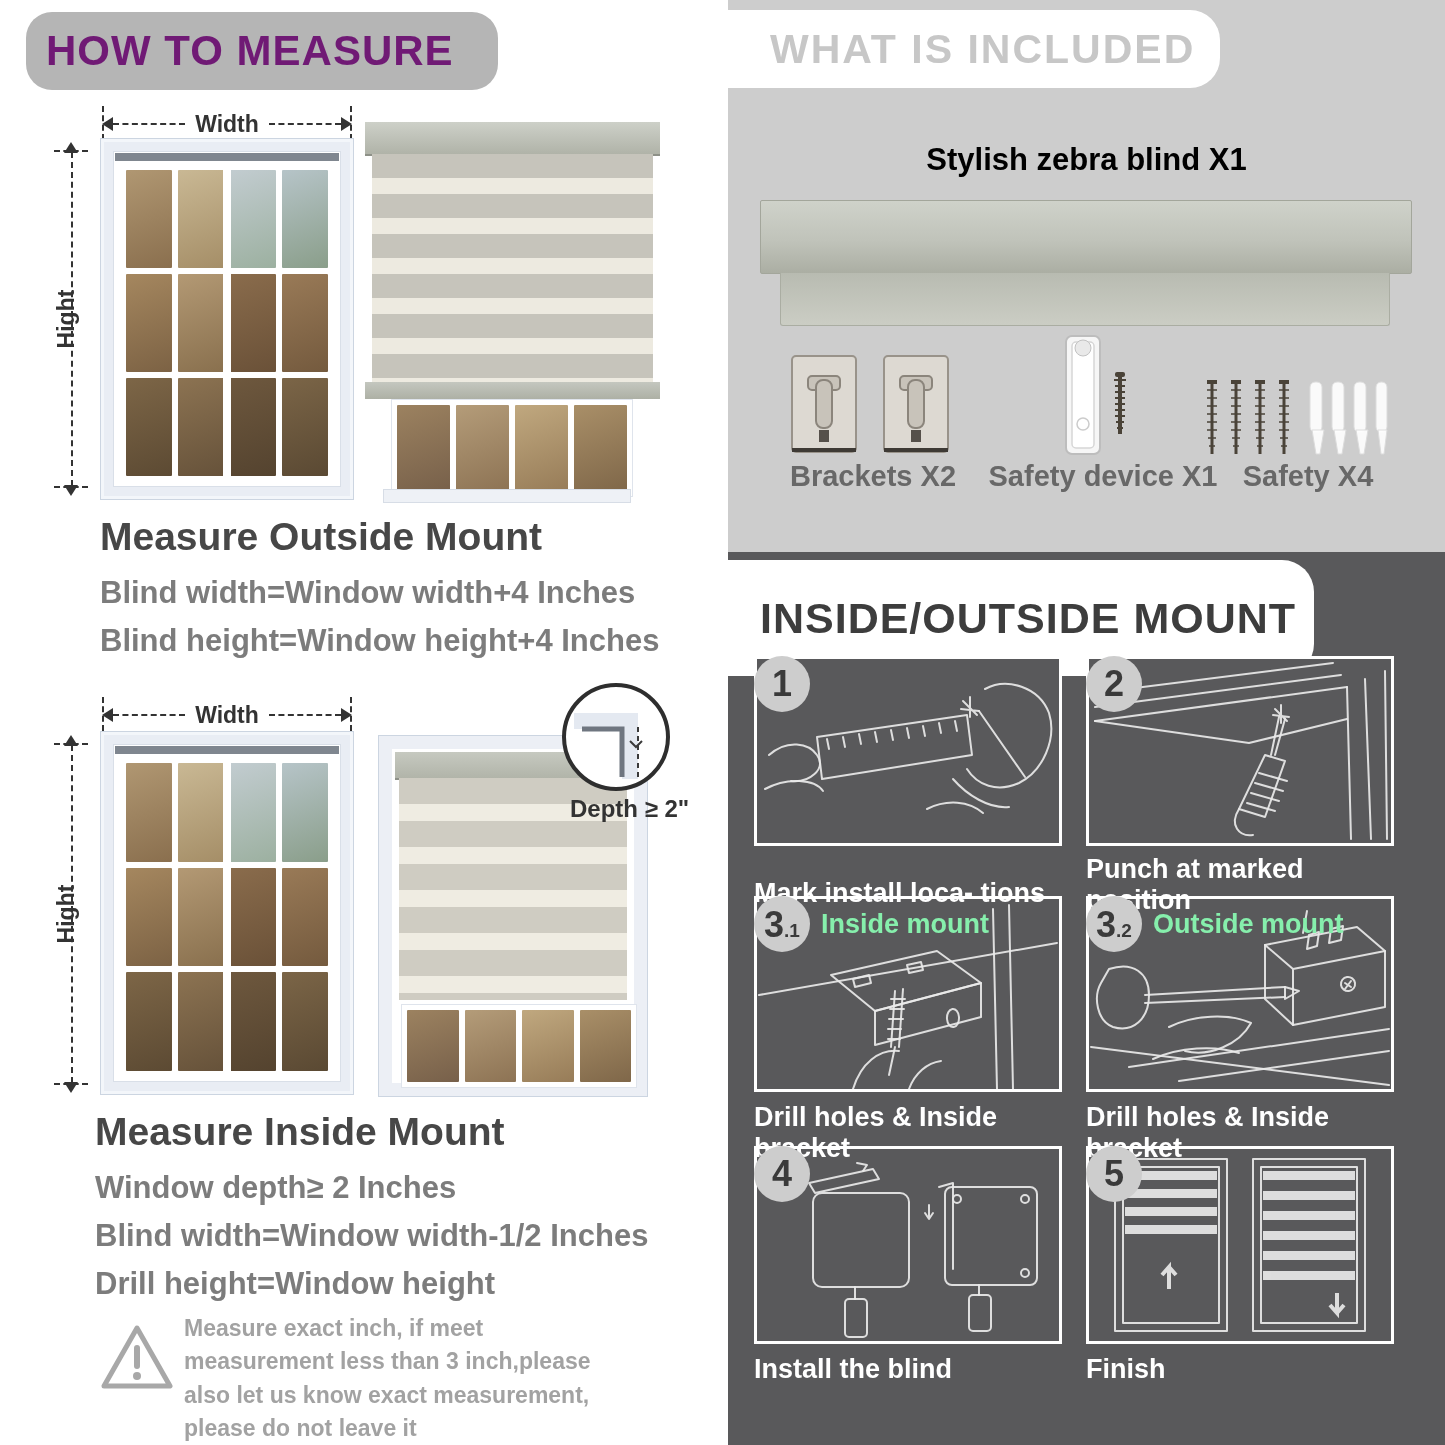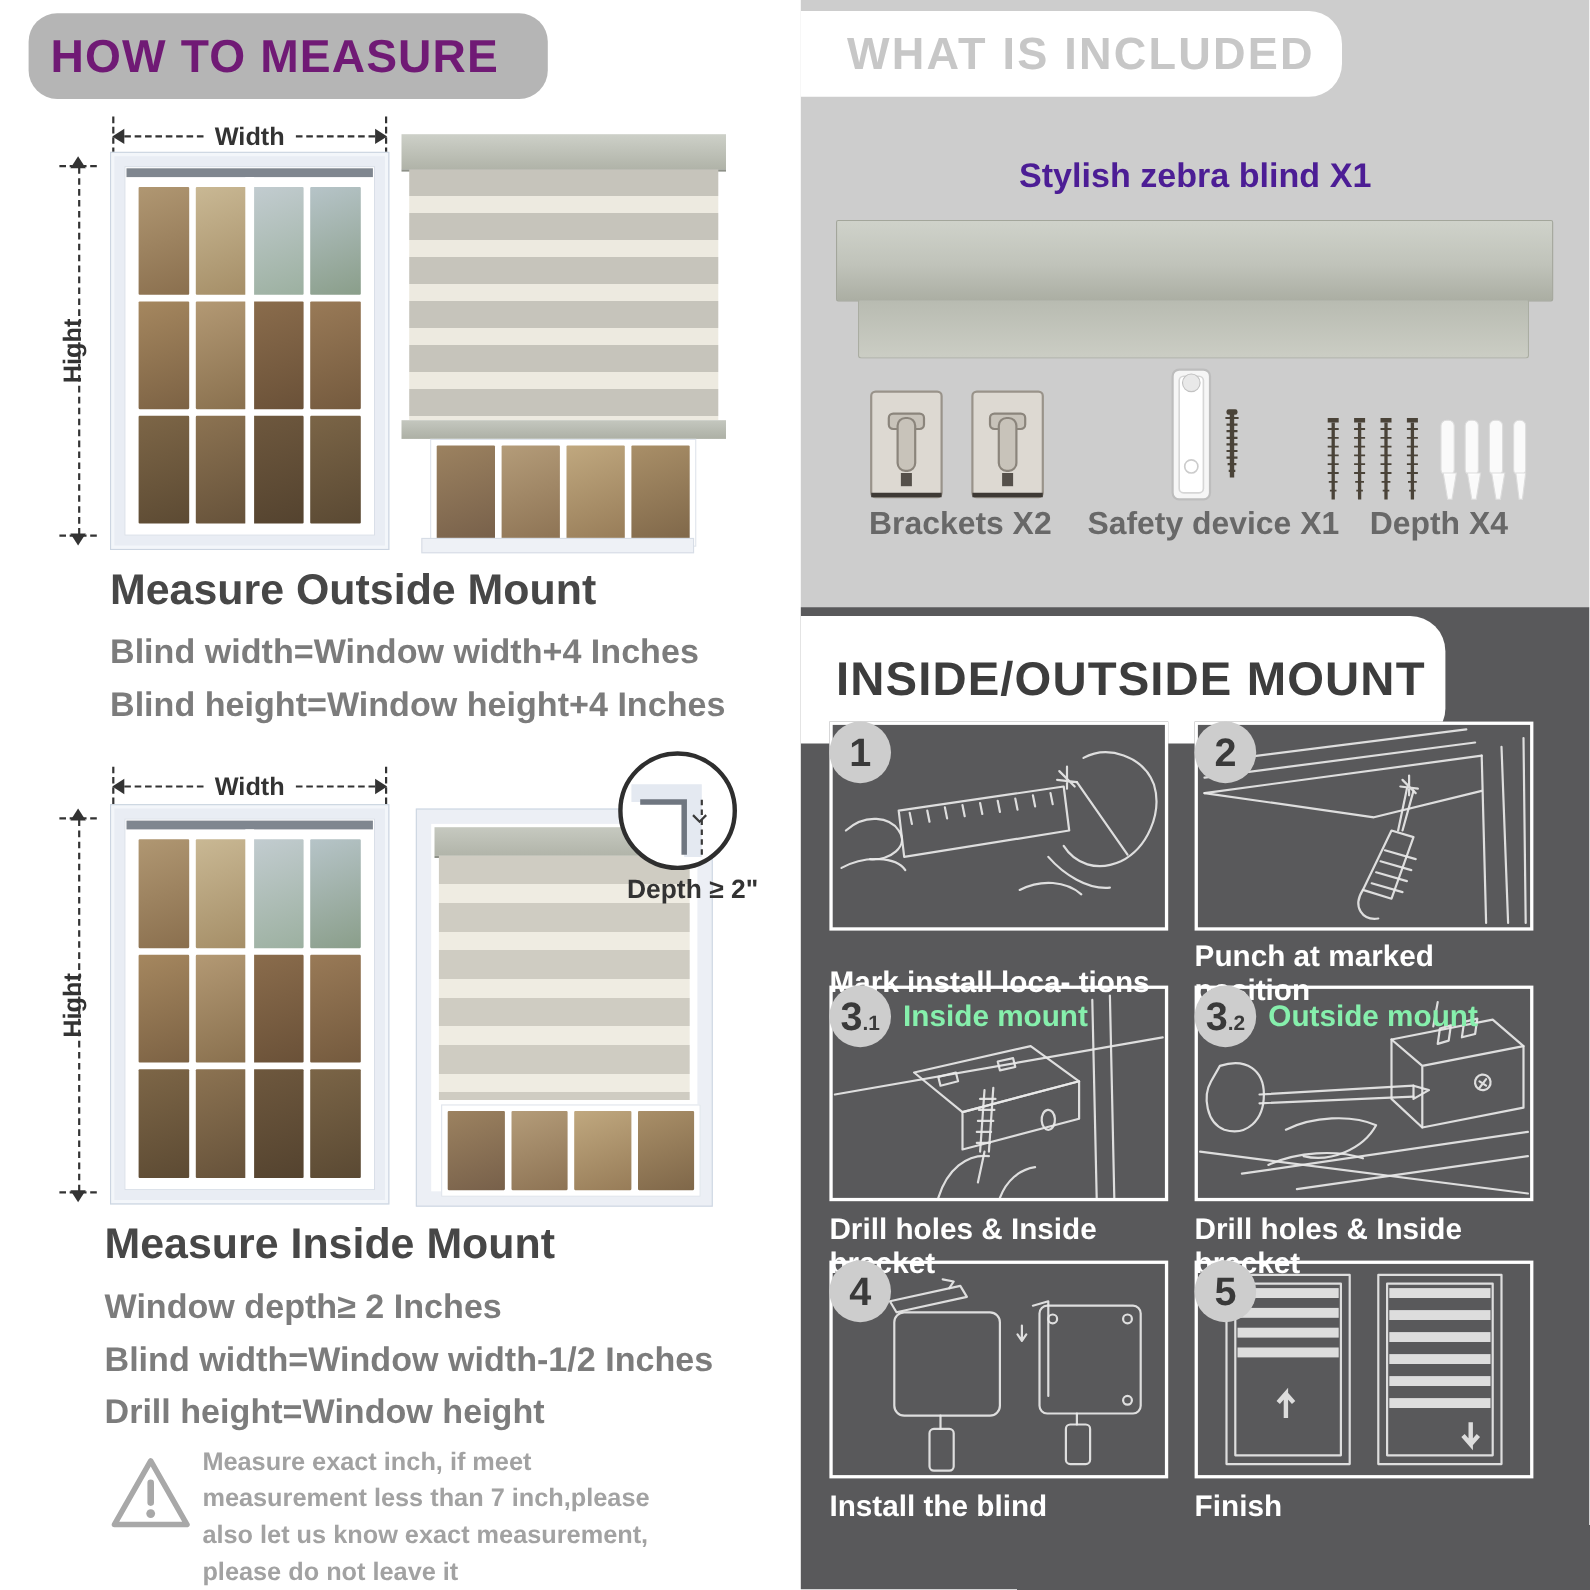--- a/index.html
+++ b/index.html
@@ -66,21 +66,21 @@
   .formula{font-size:31px;font-weight:bold;color:#7c7c7c;margin:0;}
   .warn-text{font-size:23px;color:#a2a2a2;line-height:1.45;font-weight:bold;}
 
   
   .right-col{left:728px;top:0;width:717px;height:1445px;}
   .included{position:absolute;left:0;top:0;width:717px;height:552px;background:#cdcdcd;}
   .title-pill{position:absolute;left:0;background:#ffffff;display:flex;align-items:center;}
   .pill-a{top:10px;width:492px;height:78px;border-radius:0 30px 30px 0;}
   .pill-a h2{margin:0 0 0 42px;font-size:41px;font-weight:bold;color:#c7c7c7;letter-spacing:2px;}
   .product-label{position:absolute;left:0;top:142px;width:100%;text-align:center;
-                 font-size:31px;font-weight:bold;color:#4c1d95;}
+                 font-size:31px;font-weight:bold;color:#000000;}
   .headrail-main{position:absolute;left:32px;top:200px;width:650px;height:72px;
                  background:linear-gradient(180deg,#cfd2ca 0%,#c0c3ba 55%,#abaea3 100%);
                  border:1px solid #a3a69b;border-radius:2px;}
   .headrail-sub{position:absolute;left:52px;top:273px;width:608px;height:52px;
                 background:linear-gradient(180deg,#b8bbb1,#cbcdc4);border:1px solid #aaada2;
                 border-top:none;border-radius:0 0 3px 3px;}
   .item-label{position:absolute;font-size:29px;font-weight:bold;color:#686868;text-align:center;}
 
   .mount{position:absolute;left:0;top:552px;width:717px;height:893px;background:#59595b;}
   .pill-b{top:8px;width:586px;height:116px;border-radius:0 32px 32px 0;}
@@ -231,21 +231,21 @@
   <p class="formula" style="margin-bottom:12px;">Blind width=Window width-1/2 Inches</p>
   <p class="formula">Drill height=Window height</p>
 </div>
 
 <div class="abs" style="left:98px;top:1312px;width:560px;">
   <svg width="78" height="78" viewBox="0 0 78 78" style="position:absolute;left:0;top:8px;">
     <path d="M39 8 L72 66 L6 66 Z" fill="none" stroke="#a8a8a8" stroke-width="5" stroke-linejoin="round"></path>
     <line x1="39" y1="28" x2="39" y2="46" stroke="#a8a8a8" stroke-width="6" stroke-linecap="round"></line>
     <circle cx="39" cy="56" r="4" fill="#a8a8a8"></circle>
   </svg>
-  <div class="warn-text" style="margin-left:86px;width:440px;">Measure exact inch, if meet measurement less than 7 inch,please also let us know exact measurement, please do not leave it</div>
+  <div class="warn-text" style="margin-left:86px;width:440px;">Measure exact inch, if meet measurement less than 3 inch,please also let us know exact measurement, please do not leave it</div>
 </div>
 
 <div class="abs right-col">
 
   <div class="included">
     <div class="title-pill pill-a">
       <h2>WHAT IS INCLUDED</h2>
     </div>
     <div class="product-label">Stylish zebra blind X1</div>
 
@@ -301,21 +301,21 @@
         <rect x="112" y="10" width="12" height="50" rx="5"></rect>
           <rect x="134" y="10" width="12" height="50" rx="5"></rect>
         <rect x="156" y="10" width="12" height="50" rx="5"></rect>
           <rect x="178" y="10" width="11" height="50" rx="5"></rect>
         <path d="M114 58 l4 24 h4 l4 -24 Z M136 58 l4 24 h4 l4 -24 Z M158 58 l4 24 h4 l4 -24 Z M180 58 l3 24 h3 l3 -24 Z"></path>
       </g>
     </svg>
 
     <div class="item-label" style="left:40px;top:460px;width:210px;">Brackets X2</div>
     <div class="item-label" style="left:255px;top:460px;width:240px;">Safety device X1</div>
-    <div class="item-label" style="left:500px;top:460px;width:160px;">Depth X4</div>
+    <div class="item-label" style="left:500px;top:460px;width:160px;">Safety X4</div>
   </div>
 
   <div class="mount">
     <div class="title-pill pill-b">
       <h2>INSIDE/OUTSIDE MOUNT</h2>
     </div>
 
     <div class="step" style="left:26px;top:104px;height:190px;">
       <div class="badge">
         <span class="num">1</span>

